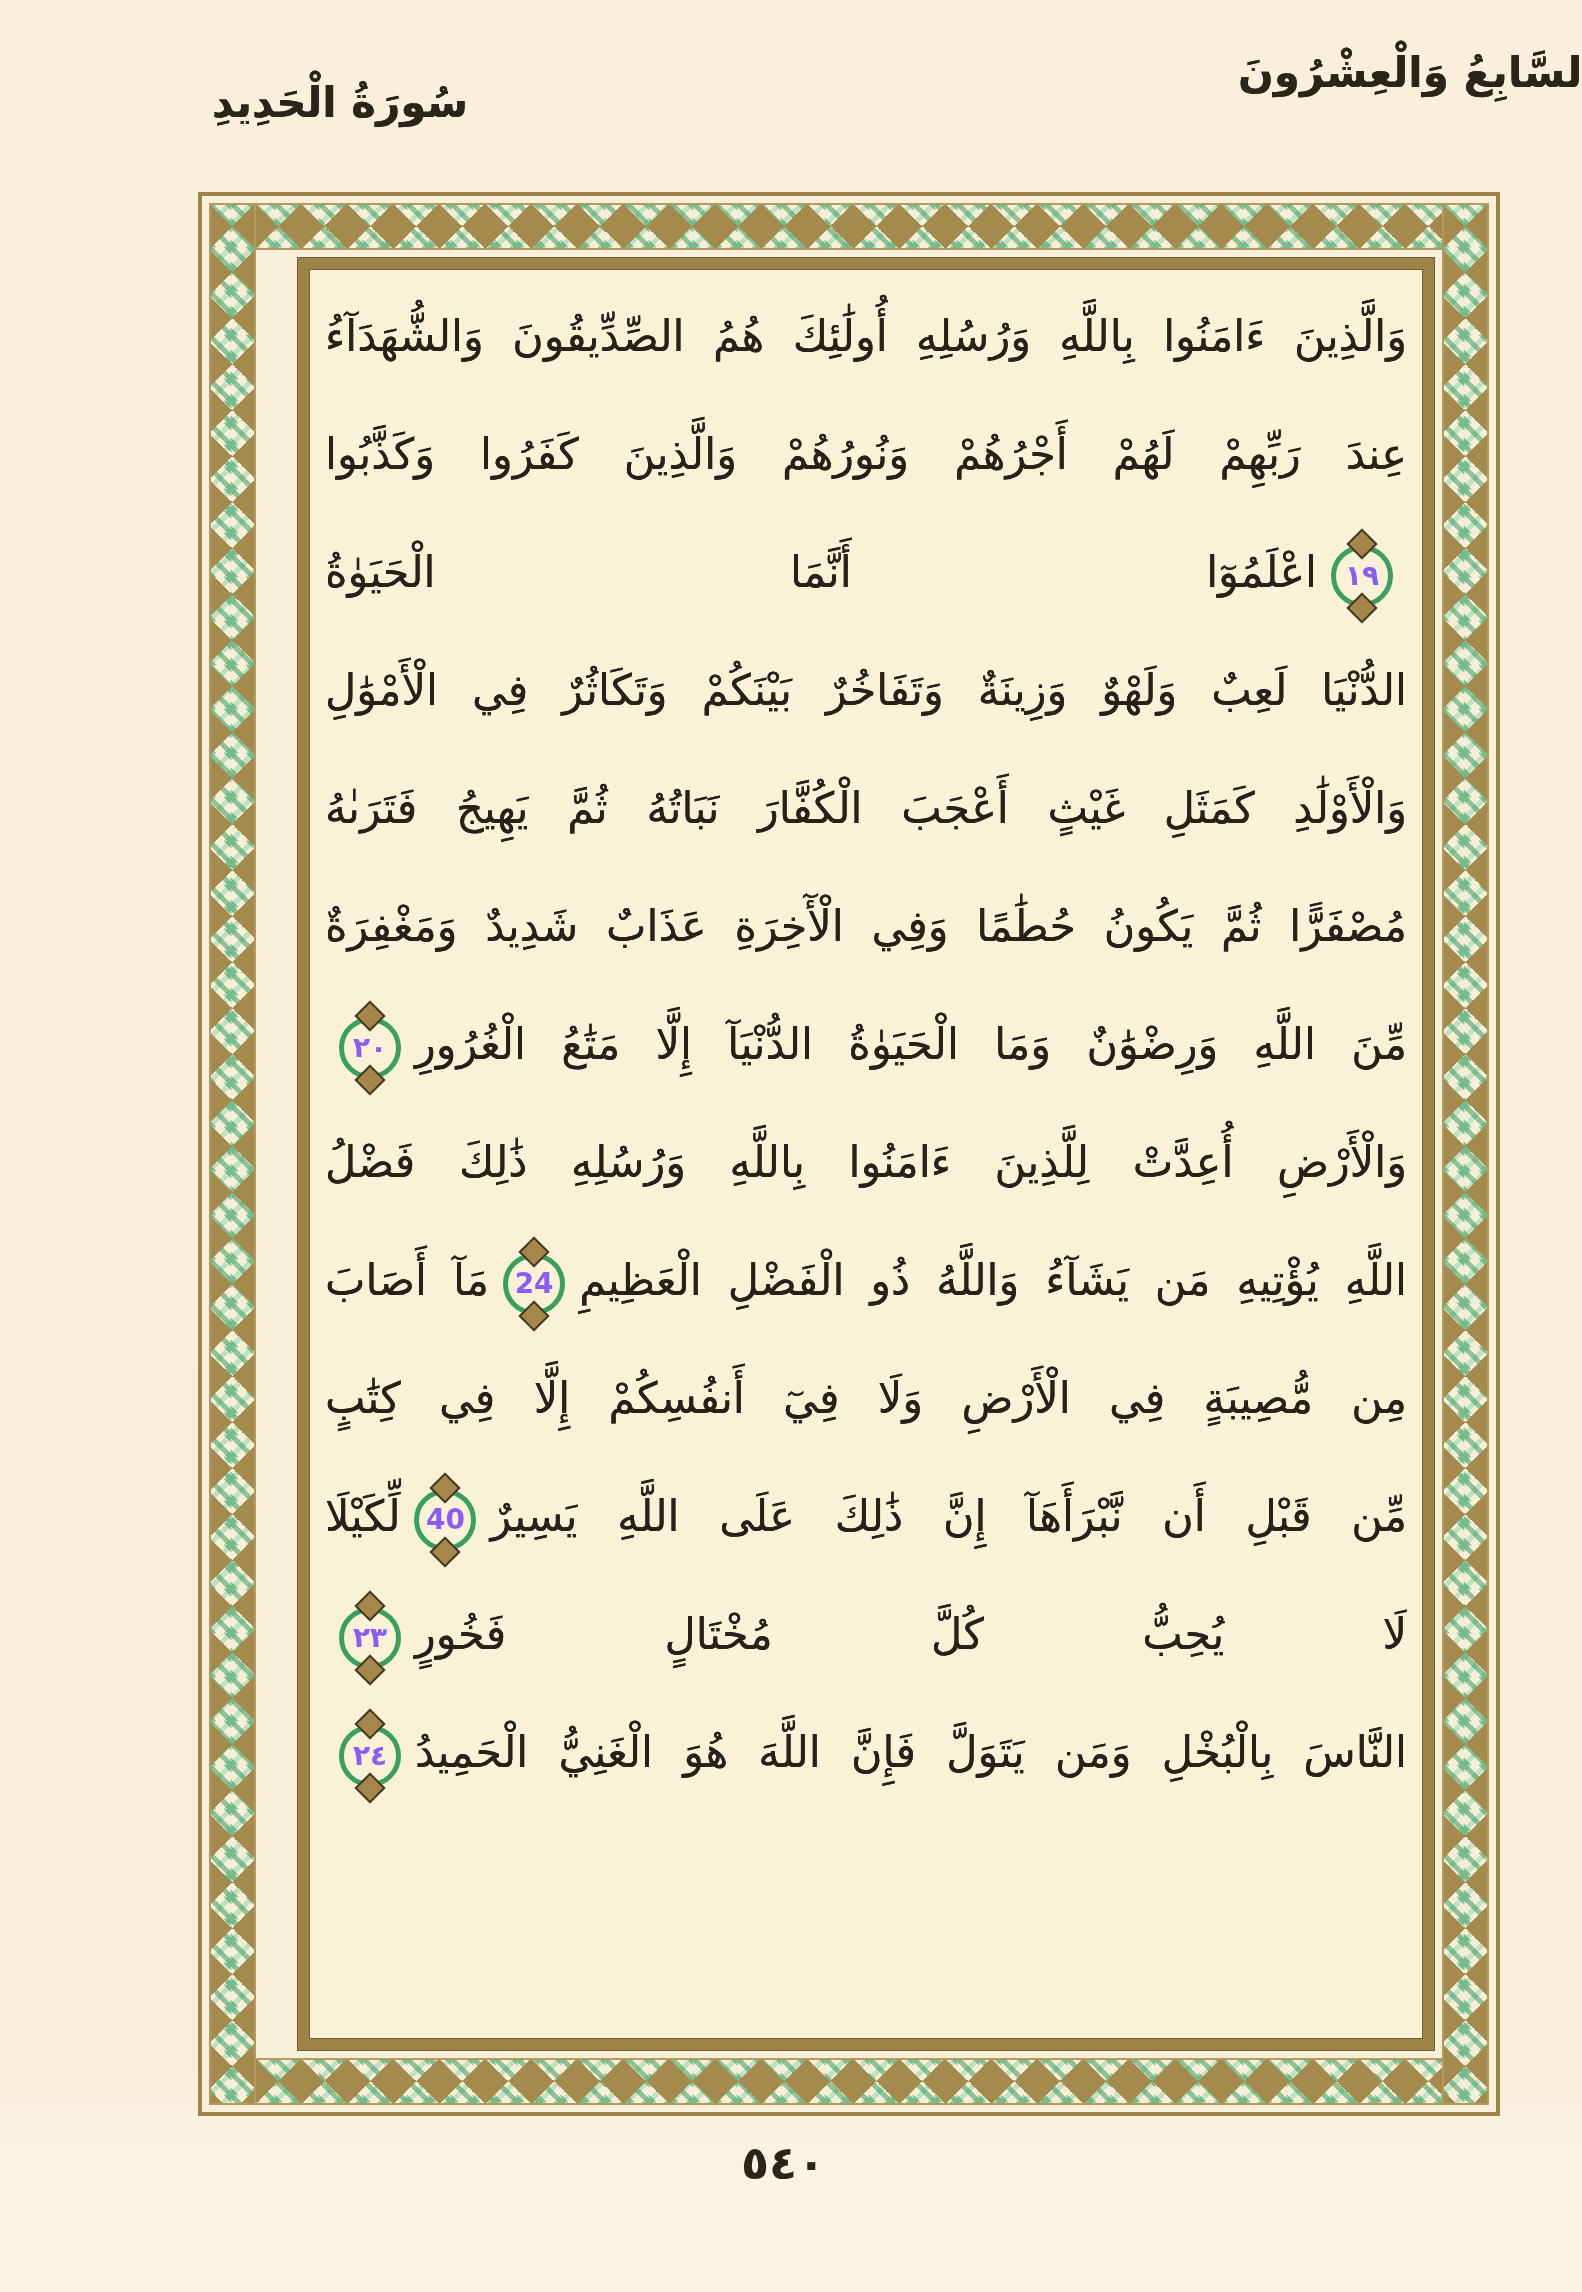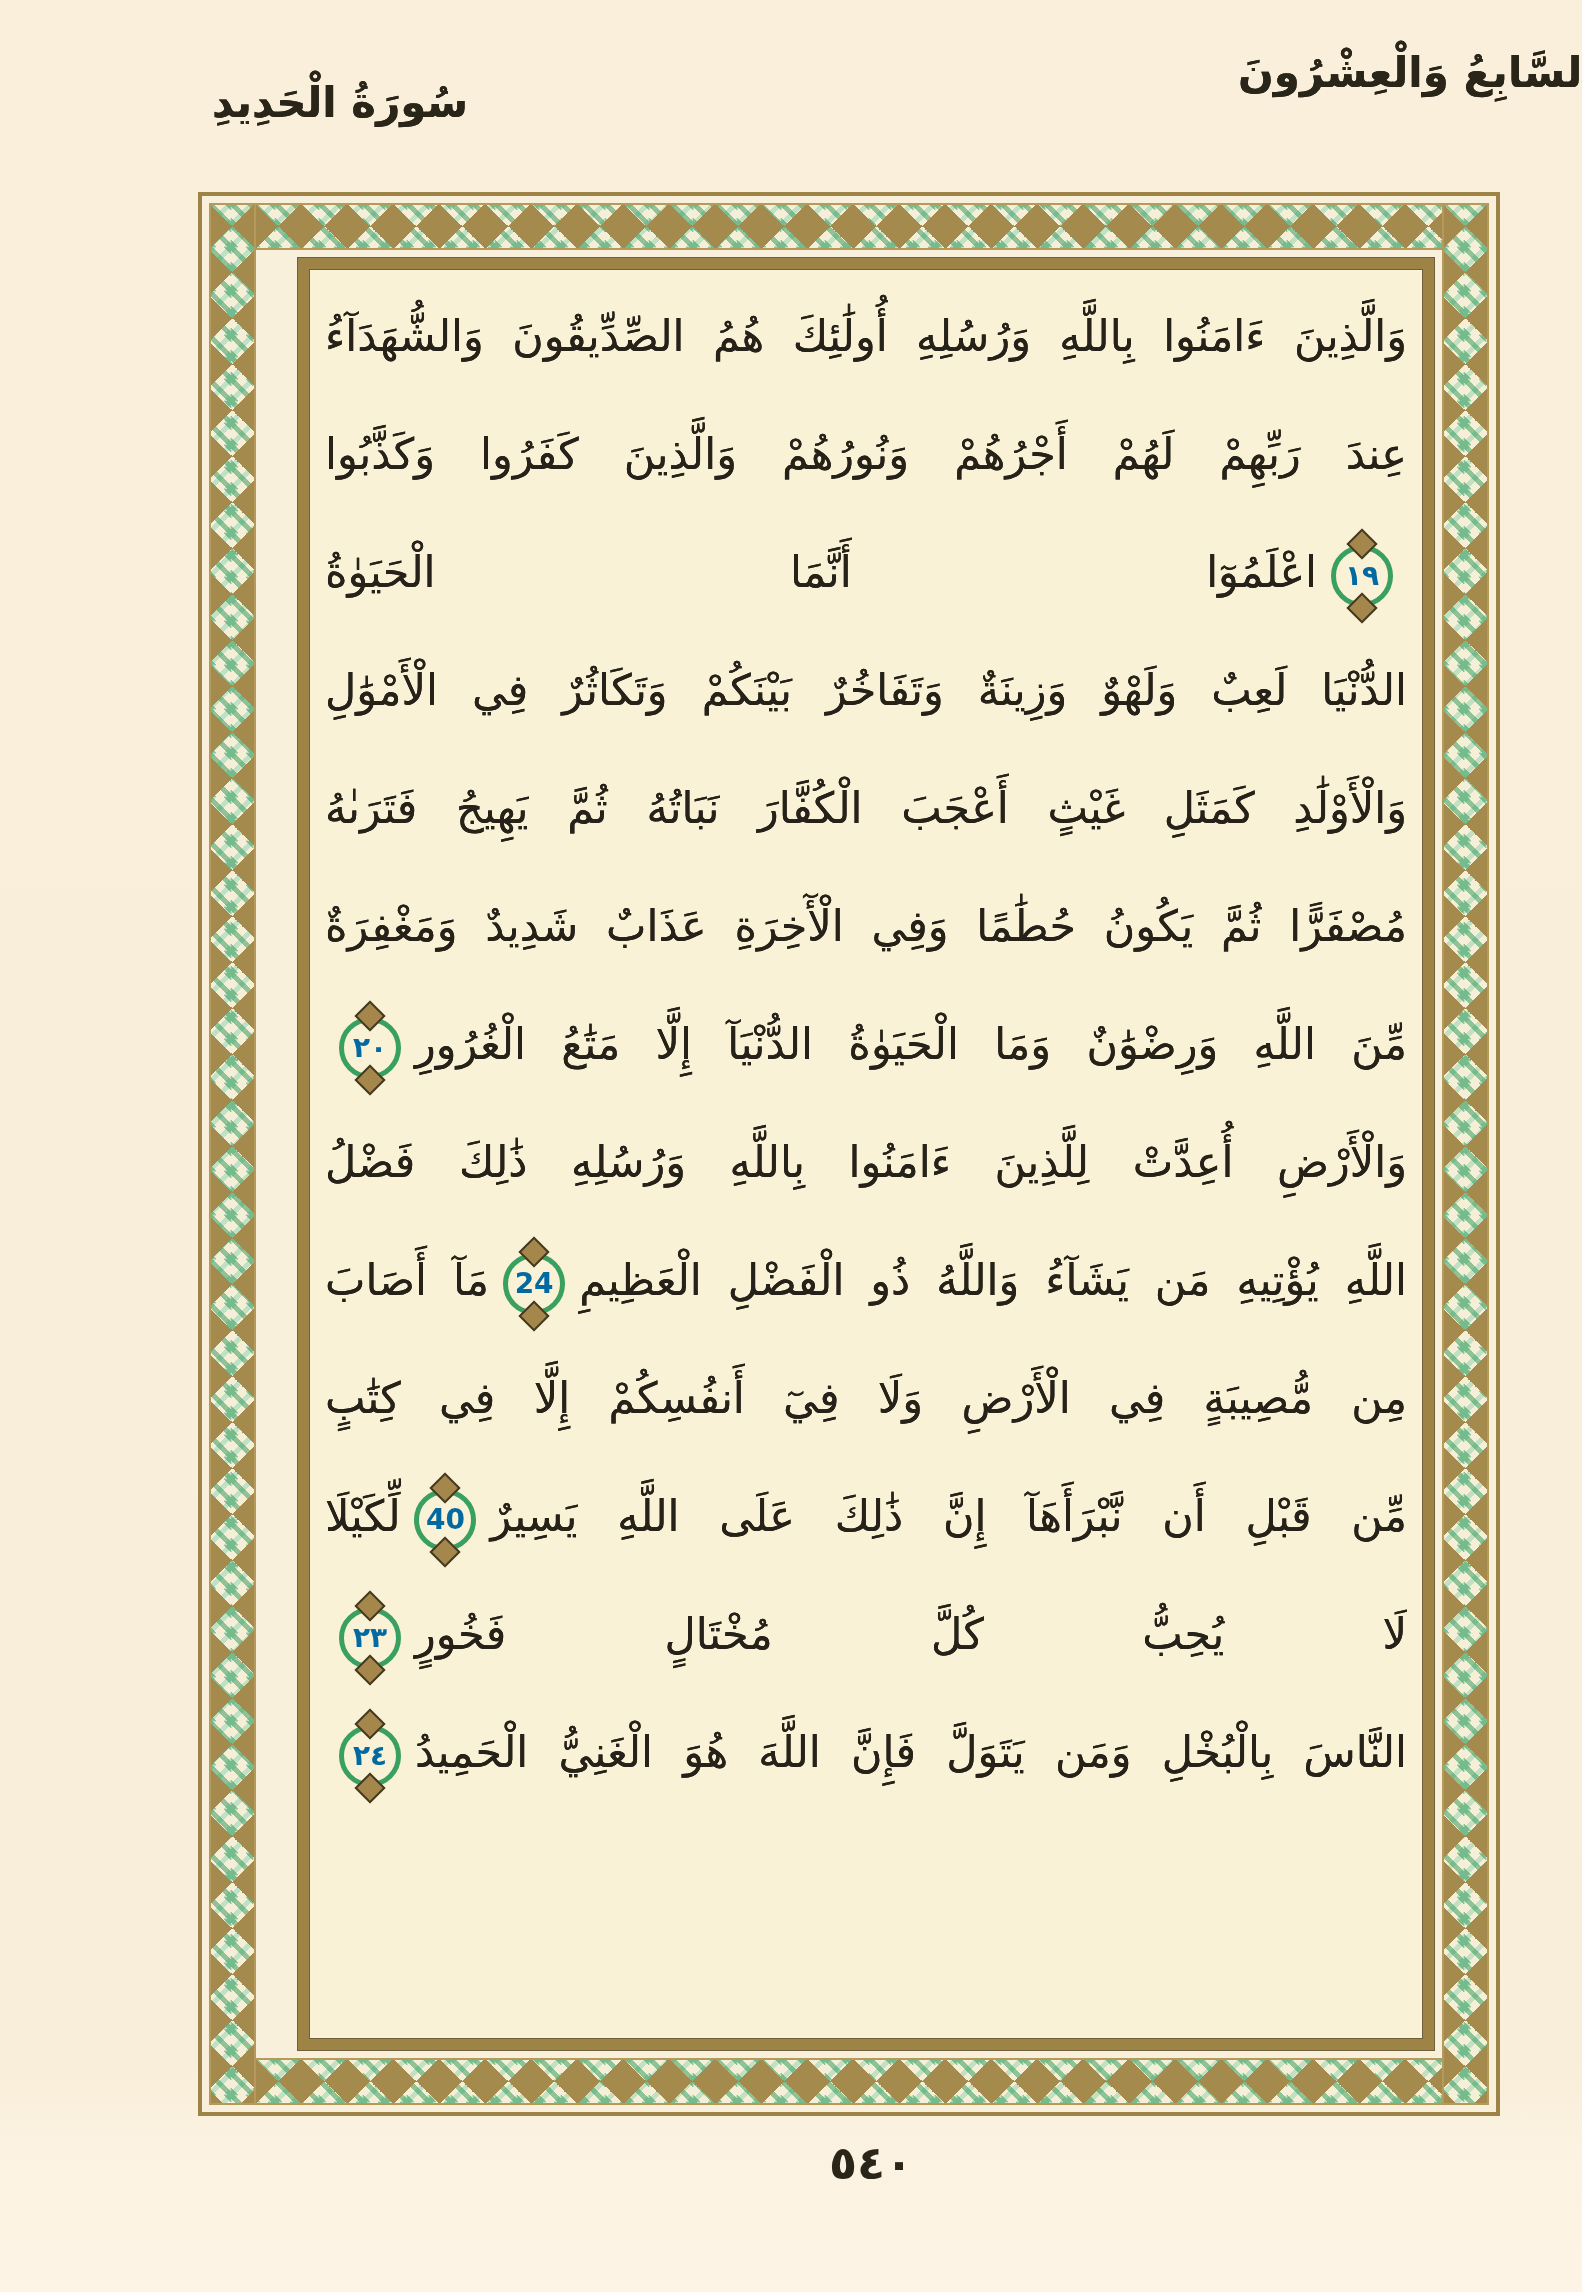--- a/index.html
+++ b/index.html
@@ -65,26 +65,26 @@
   }
   .vmark::before,.vmark::after{
     content:"";position:absolute;left:50%;width:18px;height:18px;
     background:#a5874c;border:2px solid #433922;
     transform:translateX(-50%) rotate(45deg);
   }
   .vmark::before{top:-17px;}
   .vmark::after{bottom:-17px;}
   .vmark .num{
     position:absolute;inset:0;display:flex;align-items:center;justify-content:center;
-    font-size:28px;line-height:1;color:#0369a1;font-weight:bold;
+    font-size:28px;line-height:1;color:#8b5cf6;font-weight:bold;
   }
   
   #page-number{
     position:absolute;top:2136px;left:741px;width:260px;
-    text-align:center;font-size:46px;font-weight:bold;color:#2a2519;
+    text-align:left;font-size:46px;font-weight:bold;color:#2a2519;
     direction:rtl;
   }
 </style>
 </head>
 <body>
 
 <div id="surah-header" class="hdr">سُورَةُ الْحَدِيدِ</div>
 <div id="juz-header" class="hdr">الْجُزْءُ السَّابِعُ وَالْعِشْرُونَ</div>
 
 <div class="frame">

